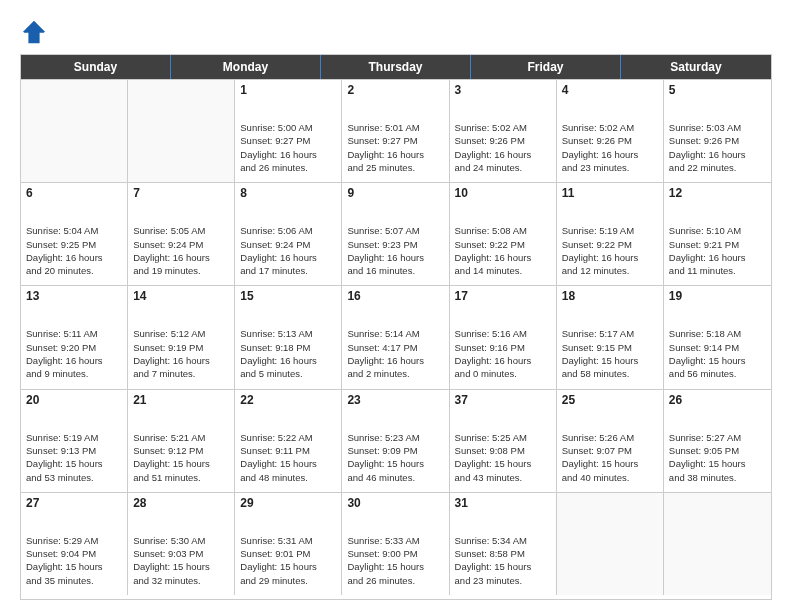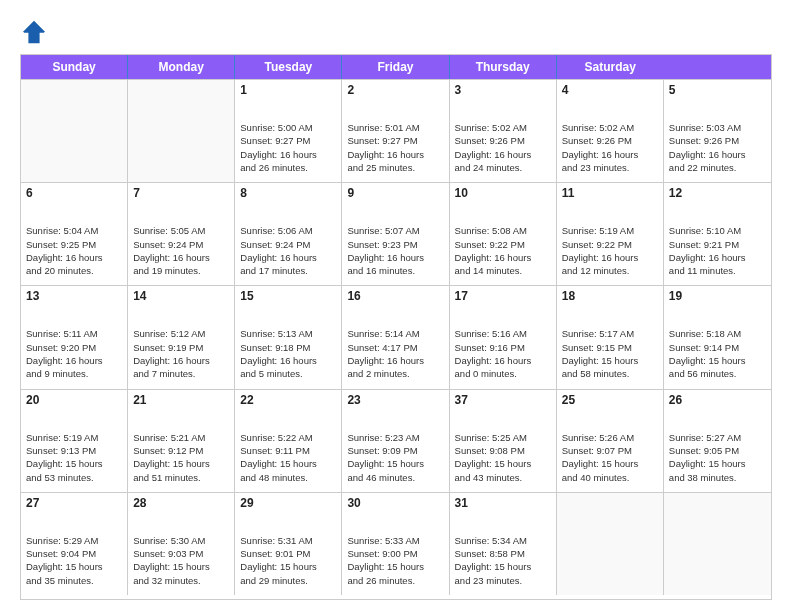--- a/index.html
+++ b/index.html
@@ -61,22 +61,22 @@
       font-size: 15px;
       color: #444;
       margin-top: 2px;
     }
     .calendar {
       flex: 1;
       border: 1px solid #ccc;
     }
     .cal-header {
       display: grid;
-      grid-template-columns: repeat(7, 1fr);
-      background: #8b5cf6;
+      grid-template-columns: repeat(5, 1fr);
+      background: #404040;
     }
     .cal-header-cell {
       color: #fff;
       font-size: 12px;
       font-weight: bold;
       text-align: center;
       padding: 5px 2px;
       border-right: 1px solid #3a7fd0;
     }
     .cal-header-cell:last-child { border-right: none; }
@@ -136,23 +136,22 @@
     <div class="title-section">
       <div class="month-year"></div>
       <div class="location"></div>
     </div>
   </div>
 
   <div class="calendar">
     <div class="cal-header">
     <div class="cal-header-cell">Sunday</div>
         <div class="cal-header-cell">Monday</div>
-        <div class="cal-header-cell">Tuesday</div>
+        <div class="cal-header-cell">Thursday</div>
         <div class="cal-header-cell">Friday</div>
-        <div class="cal-header-cell">Thursday</div>
         <div class="cal-header-cell">Saturday</div>
       </div>
     <div class="cal-body" style="height: calc(100% - 28px);">
     <div class="cal-row" style="flex: 1 1 0%;">
           <div class="cal-cell empty"></div>
           <div class="cal-cell empty"></div>
           <div class="cal-cell">
             <div class="day-number">1</div>
             <div class="day-info" style="white-space: pre-line;">Sunrise: 5:00 AM
 Sunset: 9:27 PM

